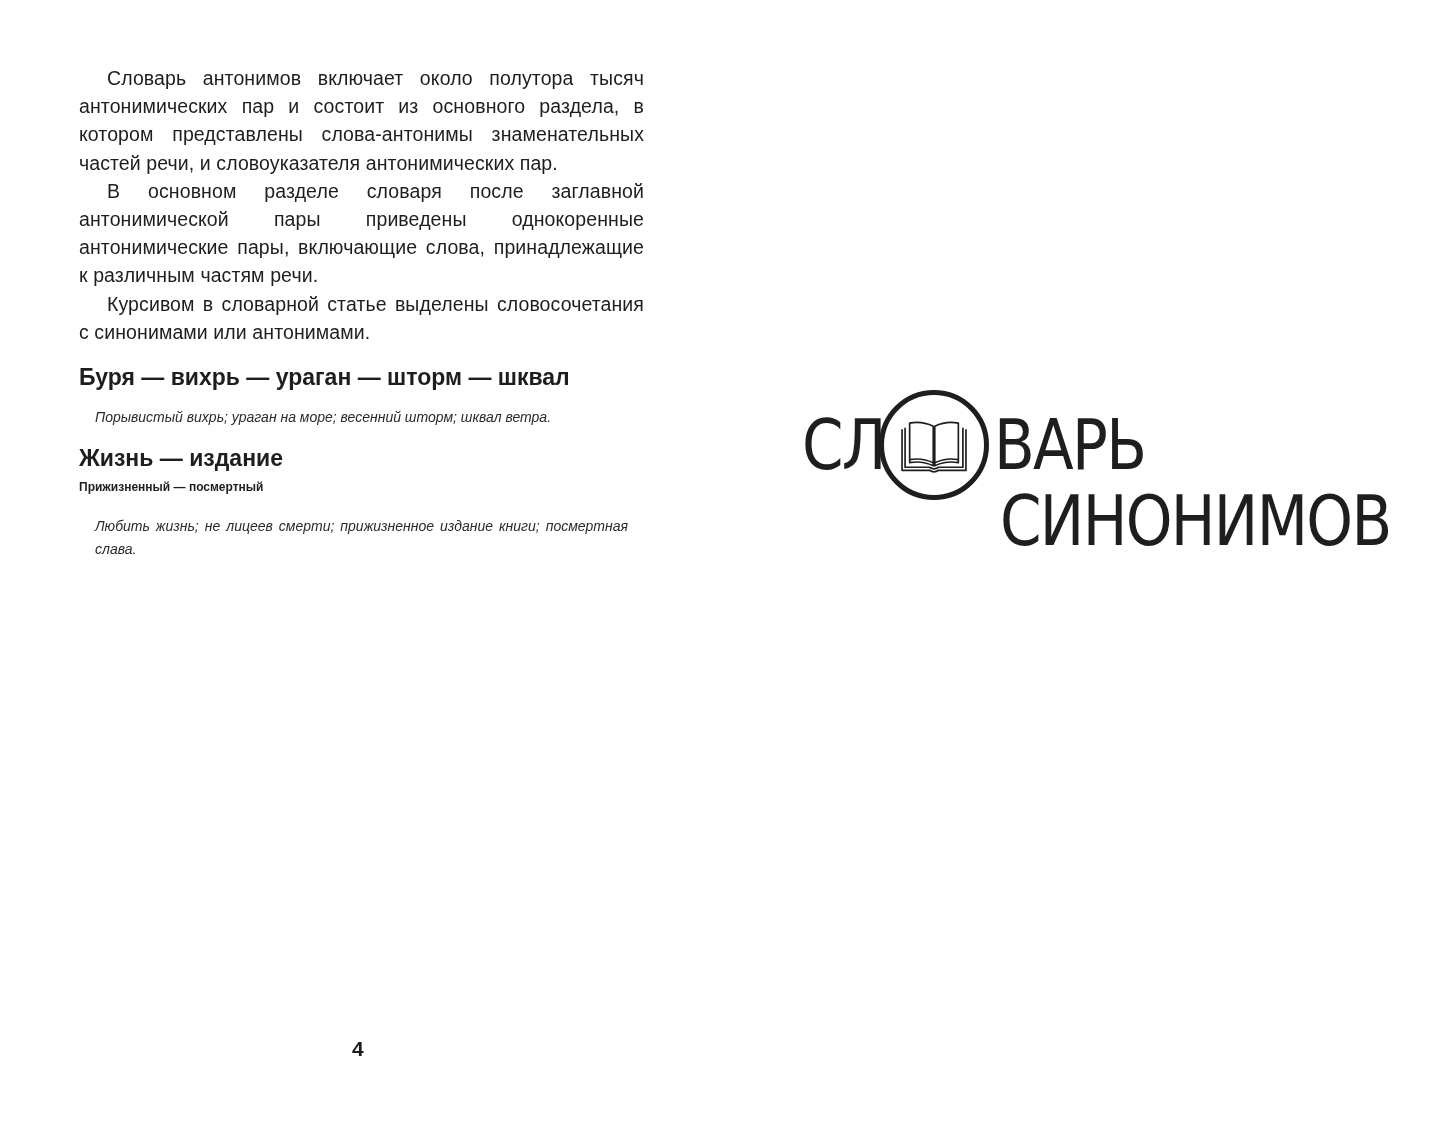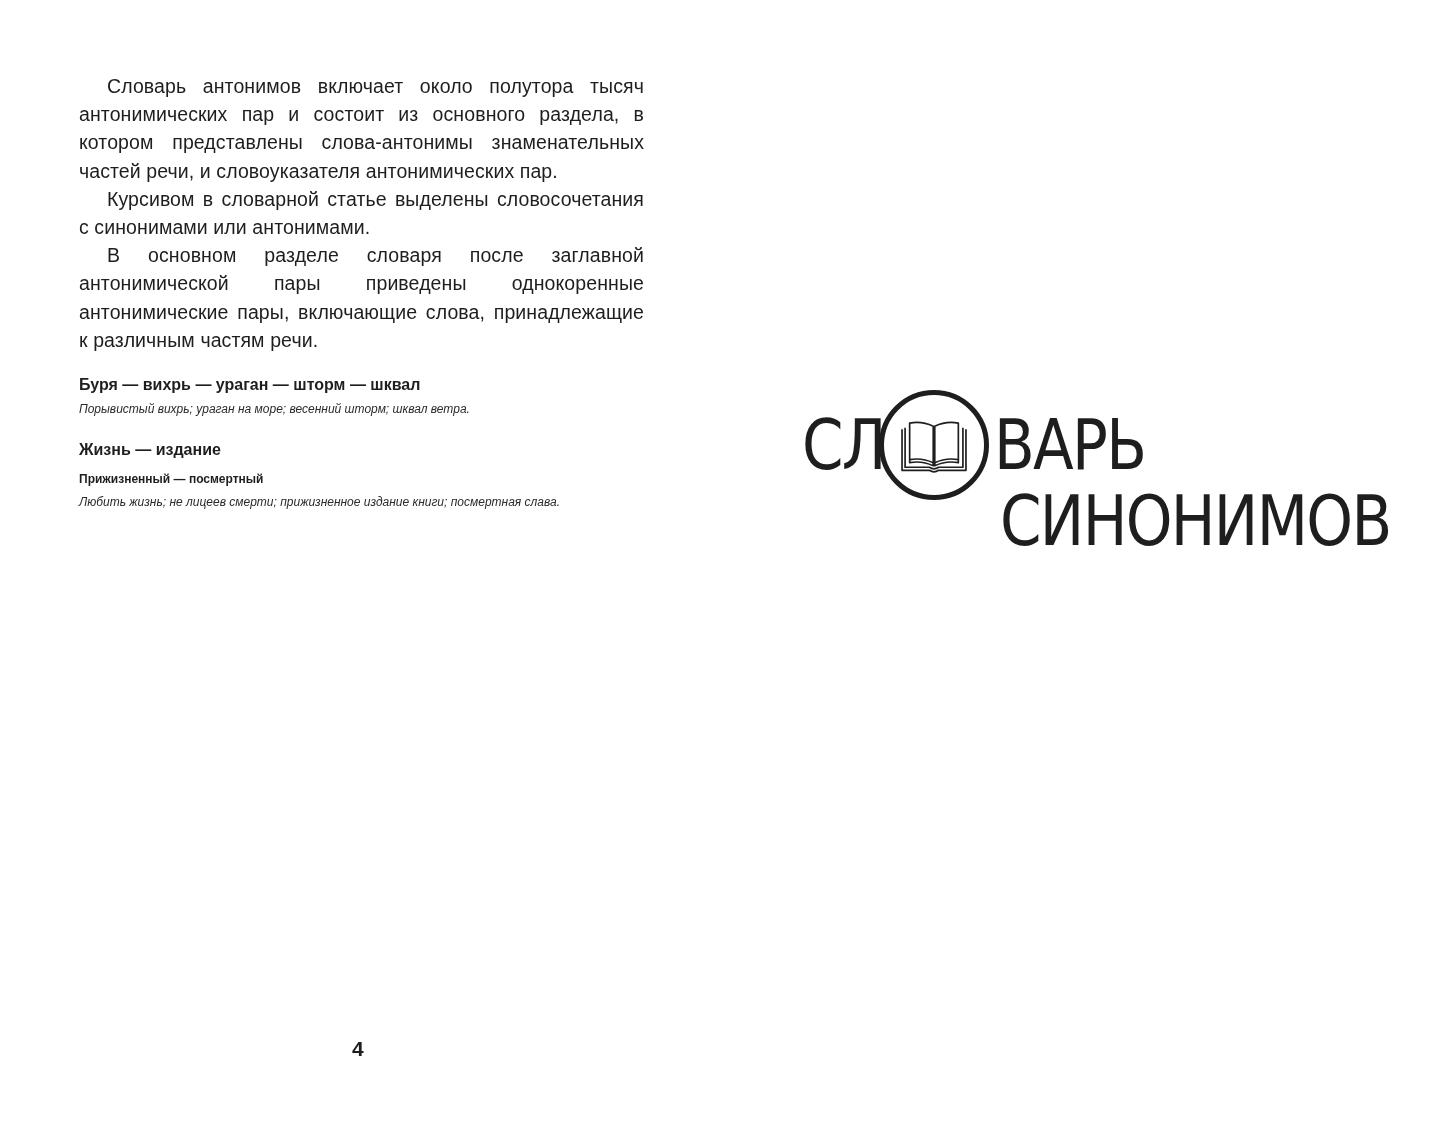--- a/index.html
+++ b/index.html
@@ -1,36 +1,36 @@
 <!DOCTYPE html>
 <html><head>
 <meta charset="utf-8">
 <style>
   html, body { margin: 0; padding: 0; background: #ffffff; }
   body { width: 1445px; height: 1129px; position: relative; overflow: hidden; color: #1e1e1e; font-family: "Liberation Sans", sans-serif; }
-  .page-left { position: absolute; left: 79px; top: 72px; width: 565px; }
+  .page-left { position: absolute; left: 79px; top: 64px; width: 565px; }
   .para { font-size: 19.5px; line-height: 28.2px; text-align: justify; text-indent: 28px; margin: 0; letter-spacing: 0.1px; }
   .entry { margin-top: 14px; }
-  .entry-head { font-weight: bold; font-size: 16px; line-height: 26px; margin: 0; }
+  .entry-head { font-weight: bold; font-size: 23px; line-height: 26px; margin: 0; }
   .entry-sub { font-weight: bold; font-size: 12px; line-height: 24px; margin: 0; }
-  .entry-ex { font-style: italic; font-size: 12px; line-height: 23px; text-align: justify; margin: 0; color: #2a2a2a; }
+  .entry-ex { font-style: italic; font-size: 14px; line-height: 23px; text-align: justify; margin: 16px; color: #2a2a2a; }
   .block-gap { height: 30px; }
   .page-number { position: absolute; left: 352px; top: 1037px; font-weight: bold; font-size: 21px; }
   .logo { position: absolute; left: 800px; top: 388px; width: 580px; height: 180px; }
   .logo-word { position: absolute; font-family: "DejaVu Sans", sans-serif; font-size: 70px; line-height: 70px; color: #1e1e1e; letter-spacing: -2px; transform: scaleX(0.85); transform-origin: left top; font-weight: normal; }
   .logo-circle { position: absolute; left: 80px; top: 2px; width: 100px; height: 100px; border: 5px solid #1e1e1e; border-radius: 50%; box-sizing: border-box; }
   .logo-book { position: absolute; left: 98px; top: 22px; width: 92px; height: 70px; }
 </style>
 </head>
 <body>
 
 <div class="page-left">
   <p class="para">Словарь антонимов включает около полутора тысяч антонимических пар и состоит из основного раздела, в котором представлены слова-антонимы знаменательных частей речи, и словоуказателя антонимических пар.</p>
+  <p class="para">В основном разделе словаря после заглавной антонимической пары приведены однокоренные антонимические пары, включающие слова, принадлежащие к различным частям речи.</p>
   <p class="para">Курсивом в словарной статье выделены словосочетания с синонимами или антонимами.</p>
-  <p class="para">В основном разделе словаря после заглавной антонимической пары приведены однокоренные антонимические пары, включающие слова, принадлежащие к различным частям речи.</p>
 
   <div class="entry" style="margin-top:18px;">
     <p class="entry-head">Буря — вихрь — ураган — шторм — шквал</p>
     <p class="entry-ex">Порывистый вихрь; ураган на море; весенний шторм; шквал ветра.</p>
   </div>
 
   <div class="entry" style="margin-top:16px;">
     <p class="entry-head">Жизнь — издание</p>
     <p class="entry-sub" style="margin-top:4px;">Прижизненный — посмертный</p>
     <p class="entry-ex">Любить жизнь; не лицеев смерти; прижизненное издание книги; посмертная слава.</p>

